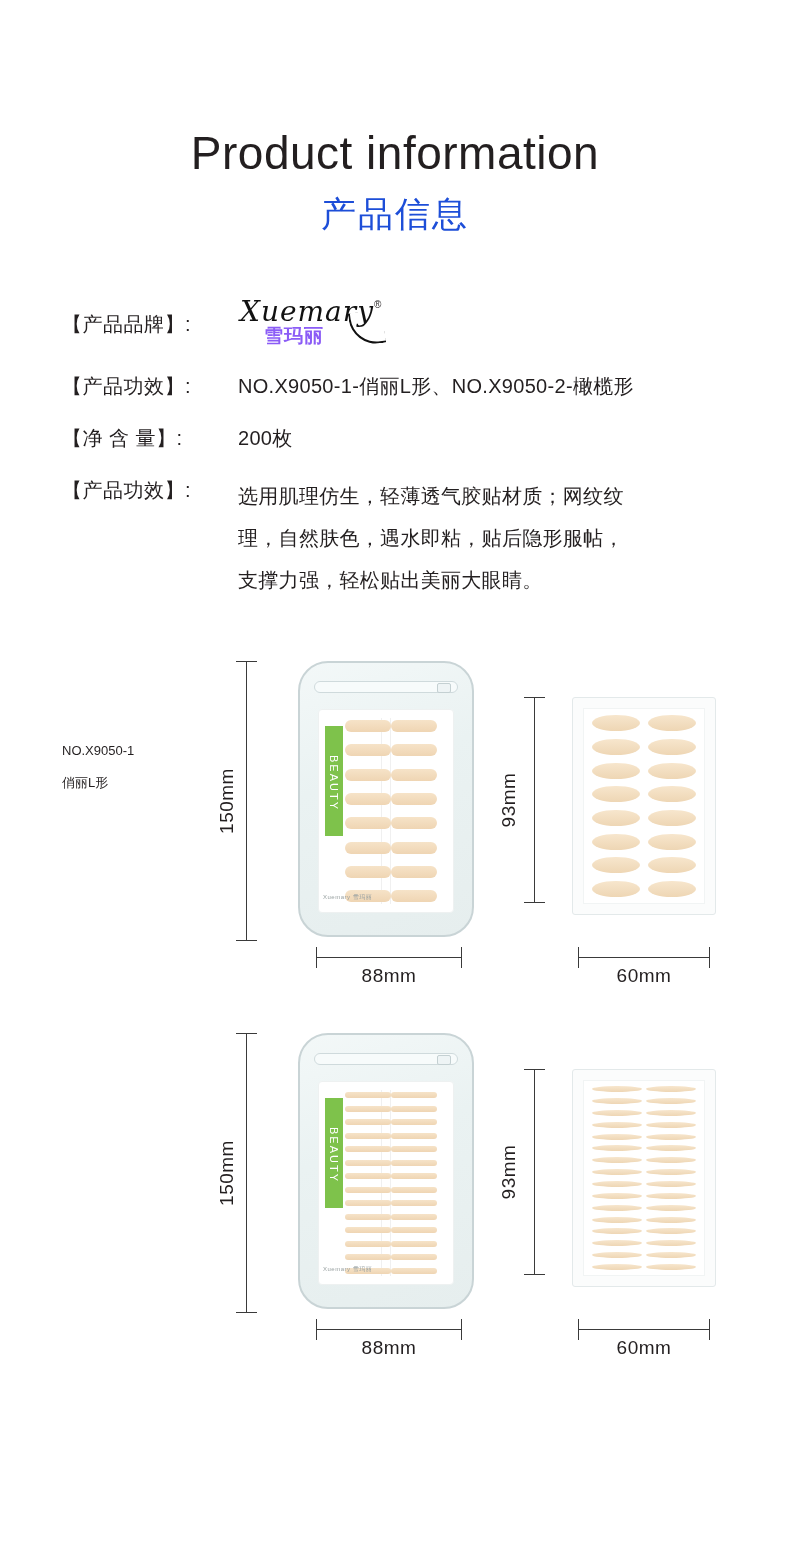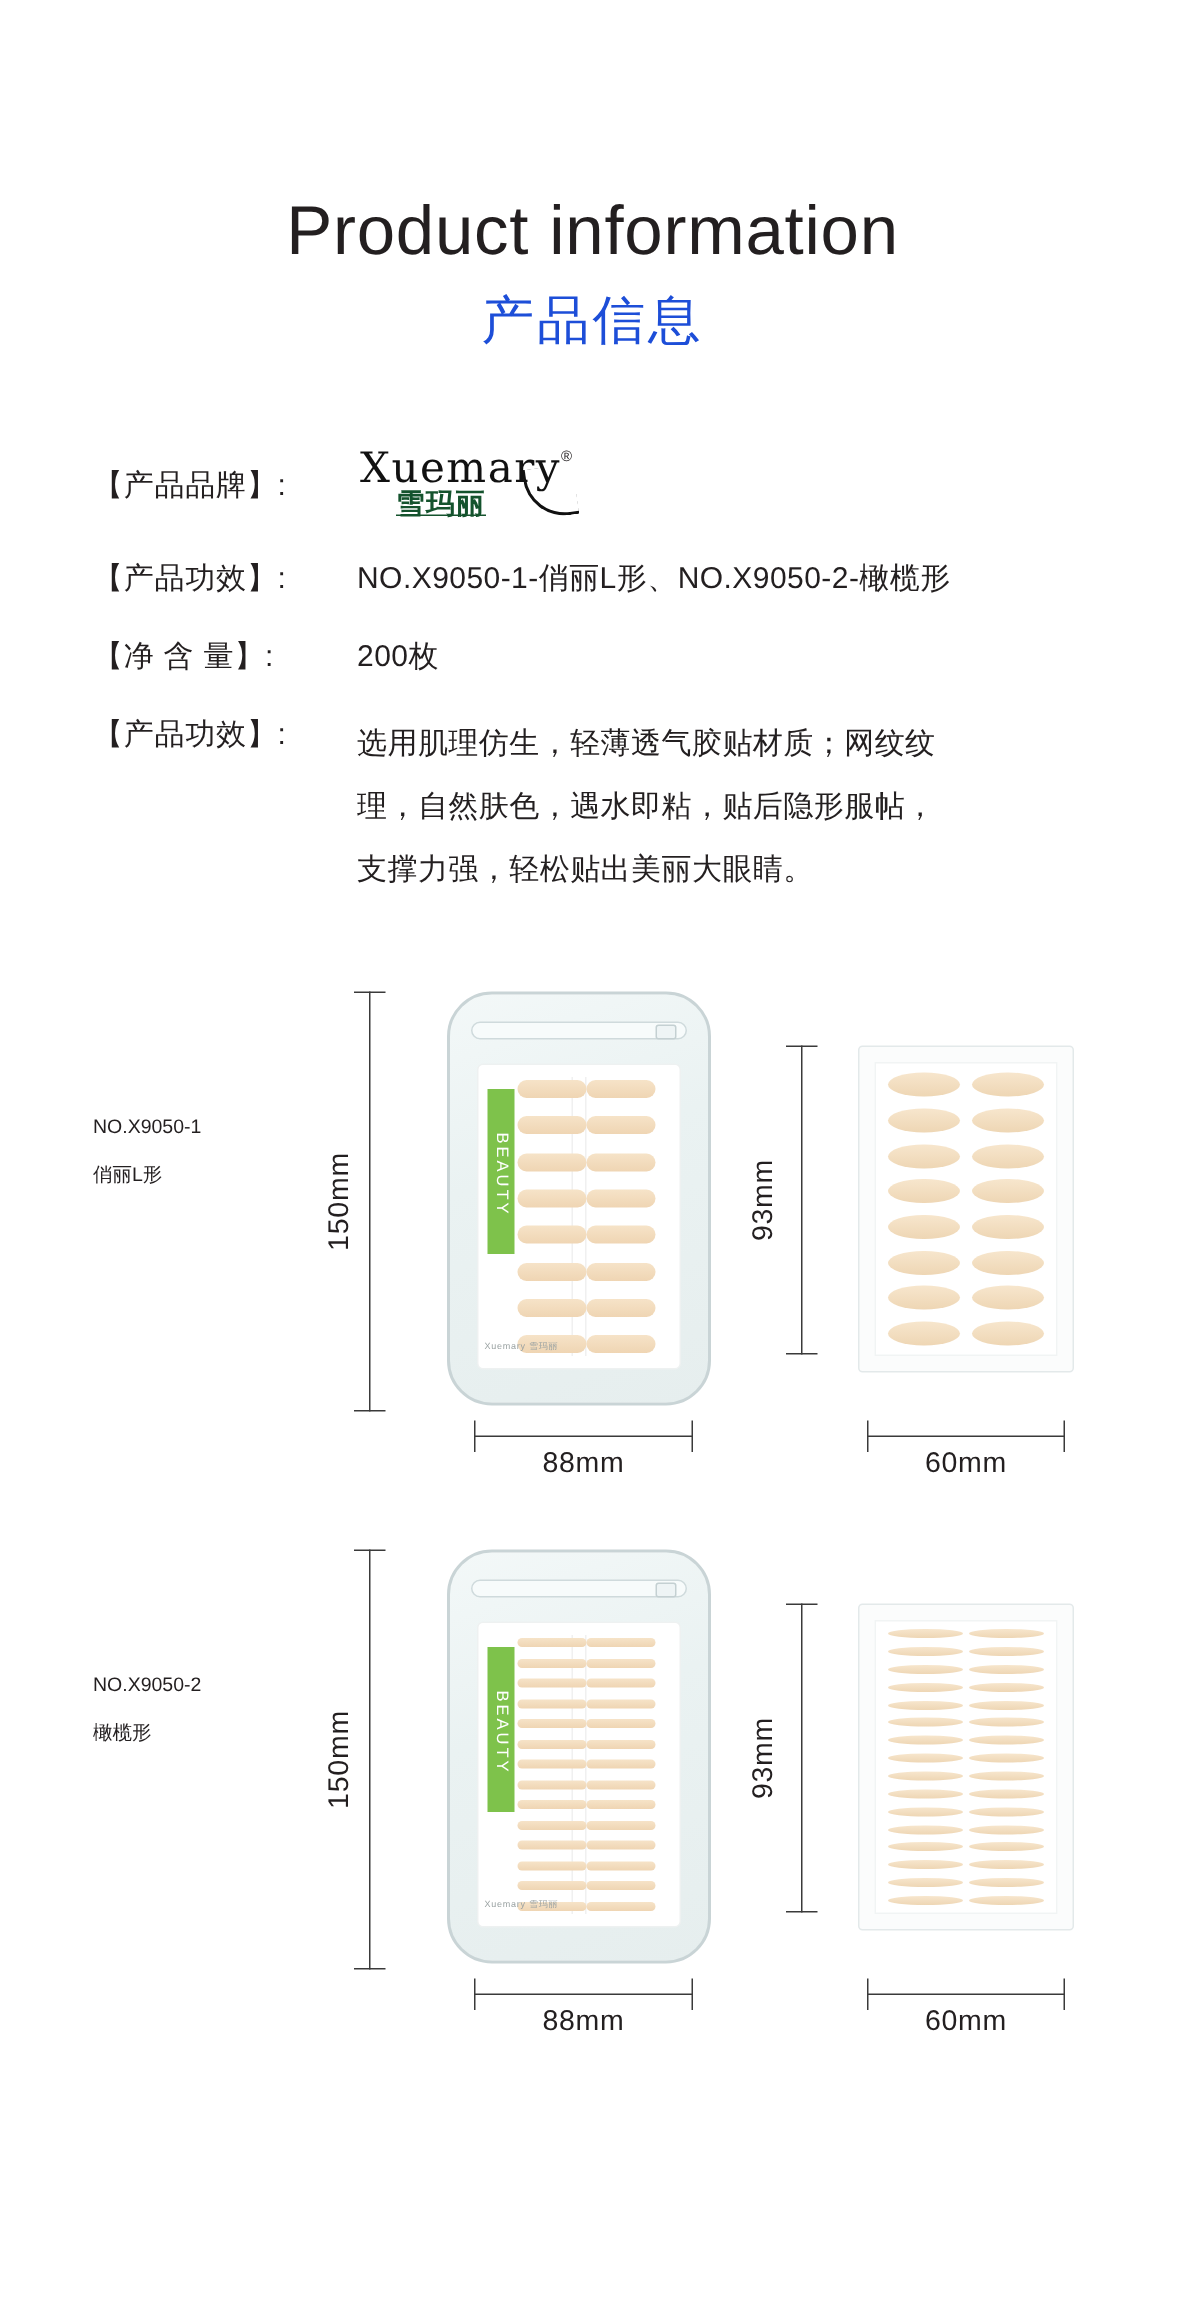--- a/index.html
+++ b/index.html
@@ -62,42 +62,42 @@
 
   
   .brand-logo {
     position: relative;
     width: 160px;
     height: 58px;
     flex: 0 0 auto;
   }
   .brand-logo .script {
     font-family: "DejaVu Serif", serif;
+    font-style: italic;
     font-size: 28px;
     letter-spacing: 1px;
     color: #111;
     position: absolute;
     left: 2px;
     top: 0px;
   }
   .brand-logo .reg {
     position: absolute;
     left: 136px;
     top: 4px;
     font-size: 10px;
   }
   .brand-logo .cn {
     position: absolute;
     left: 26px;
     top: 28px;
     font-size: 19px;
     letter-spacing: 1px;
     font-weight: 700;
-    color: #14532d;
-    text-decoration: underline;
+    color: #8b5cf6;
   }
   .brand-logo .swash {
     position: absolute;
     left: 112px;
     top: 16px;
     width: 34px;
     height: 34px;
     border-left: 2px solid #111;
     border-bottom: 2px solid #111;
     border-radius: 0 0 0 28px;
@@ -435,24 +435,20 @@
       <div class="bar"></div>
       <div class="cap l"></div>
       <div class="cap r"></div>
       <div class="txt">60mm</div>
     </div>
 
   </div>
 
   <div class="fig-block" style="margin-top:22px;">
 
-    <div class="fig-caption">
-      <div>NO.X9050-2</div>
-      <div>橄榄形</div>
-    </div>
 
     <div class="dim-v" style="left:222px; top:22px;">
       <div class="bar"></div>
       <div class="cap top"></div>
       <div class="cap bot"></div>
       <div class="txt">150mm</div>
     </div>
 
     <div class="pouch" style="left:298px; top:22px;">
       <div class="zip">

